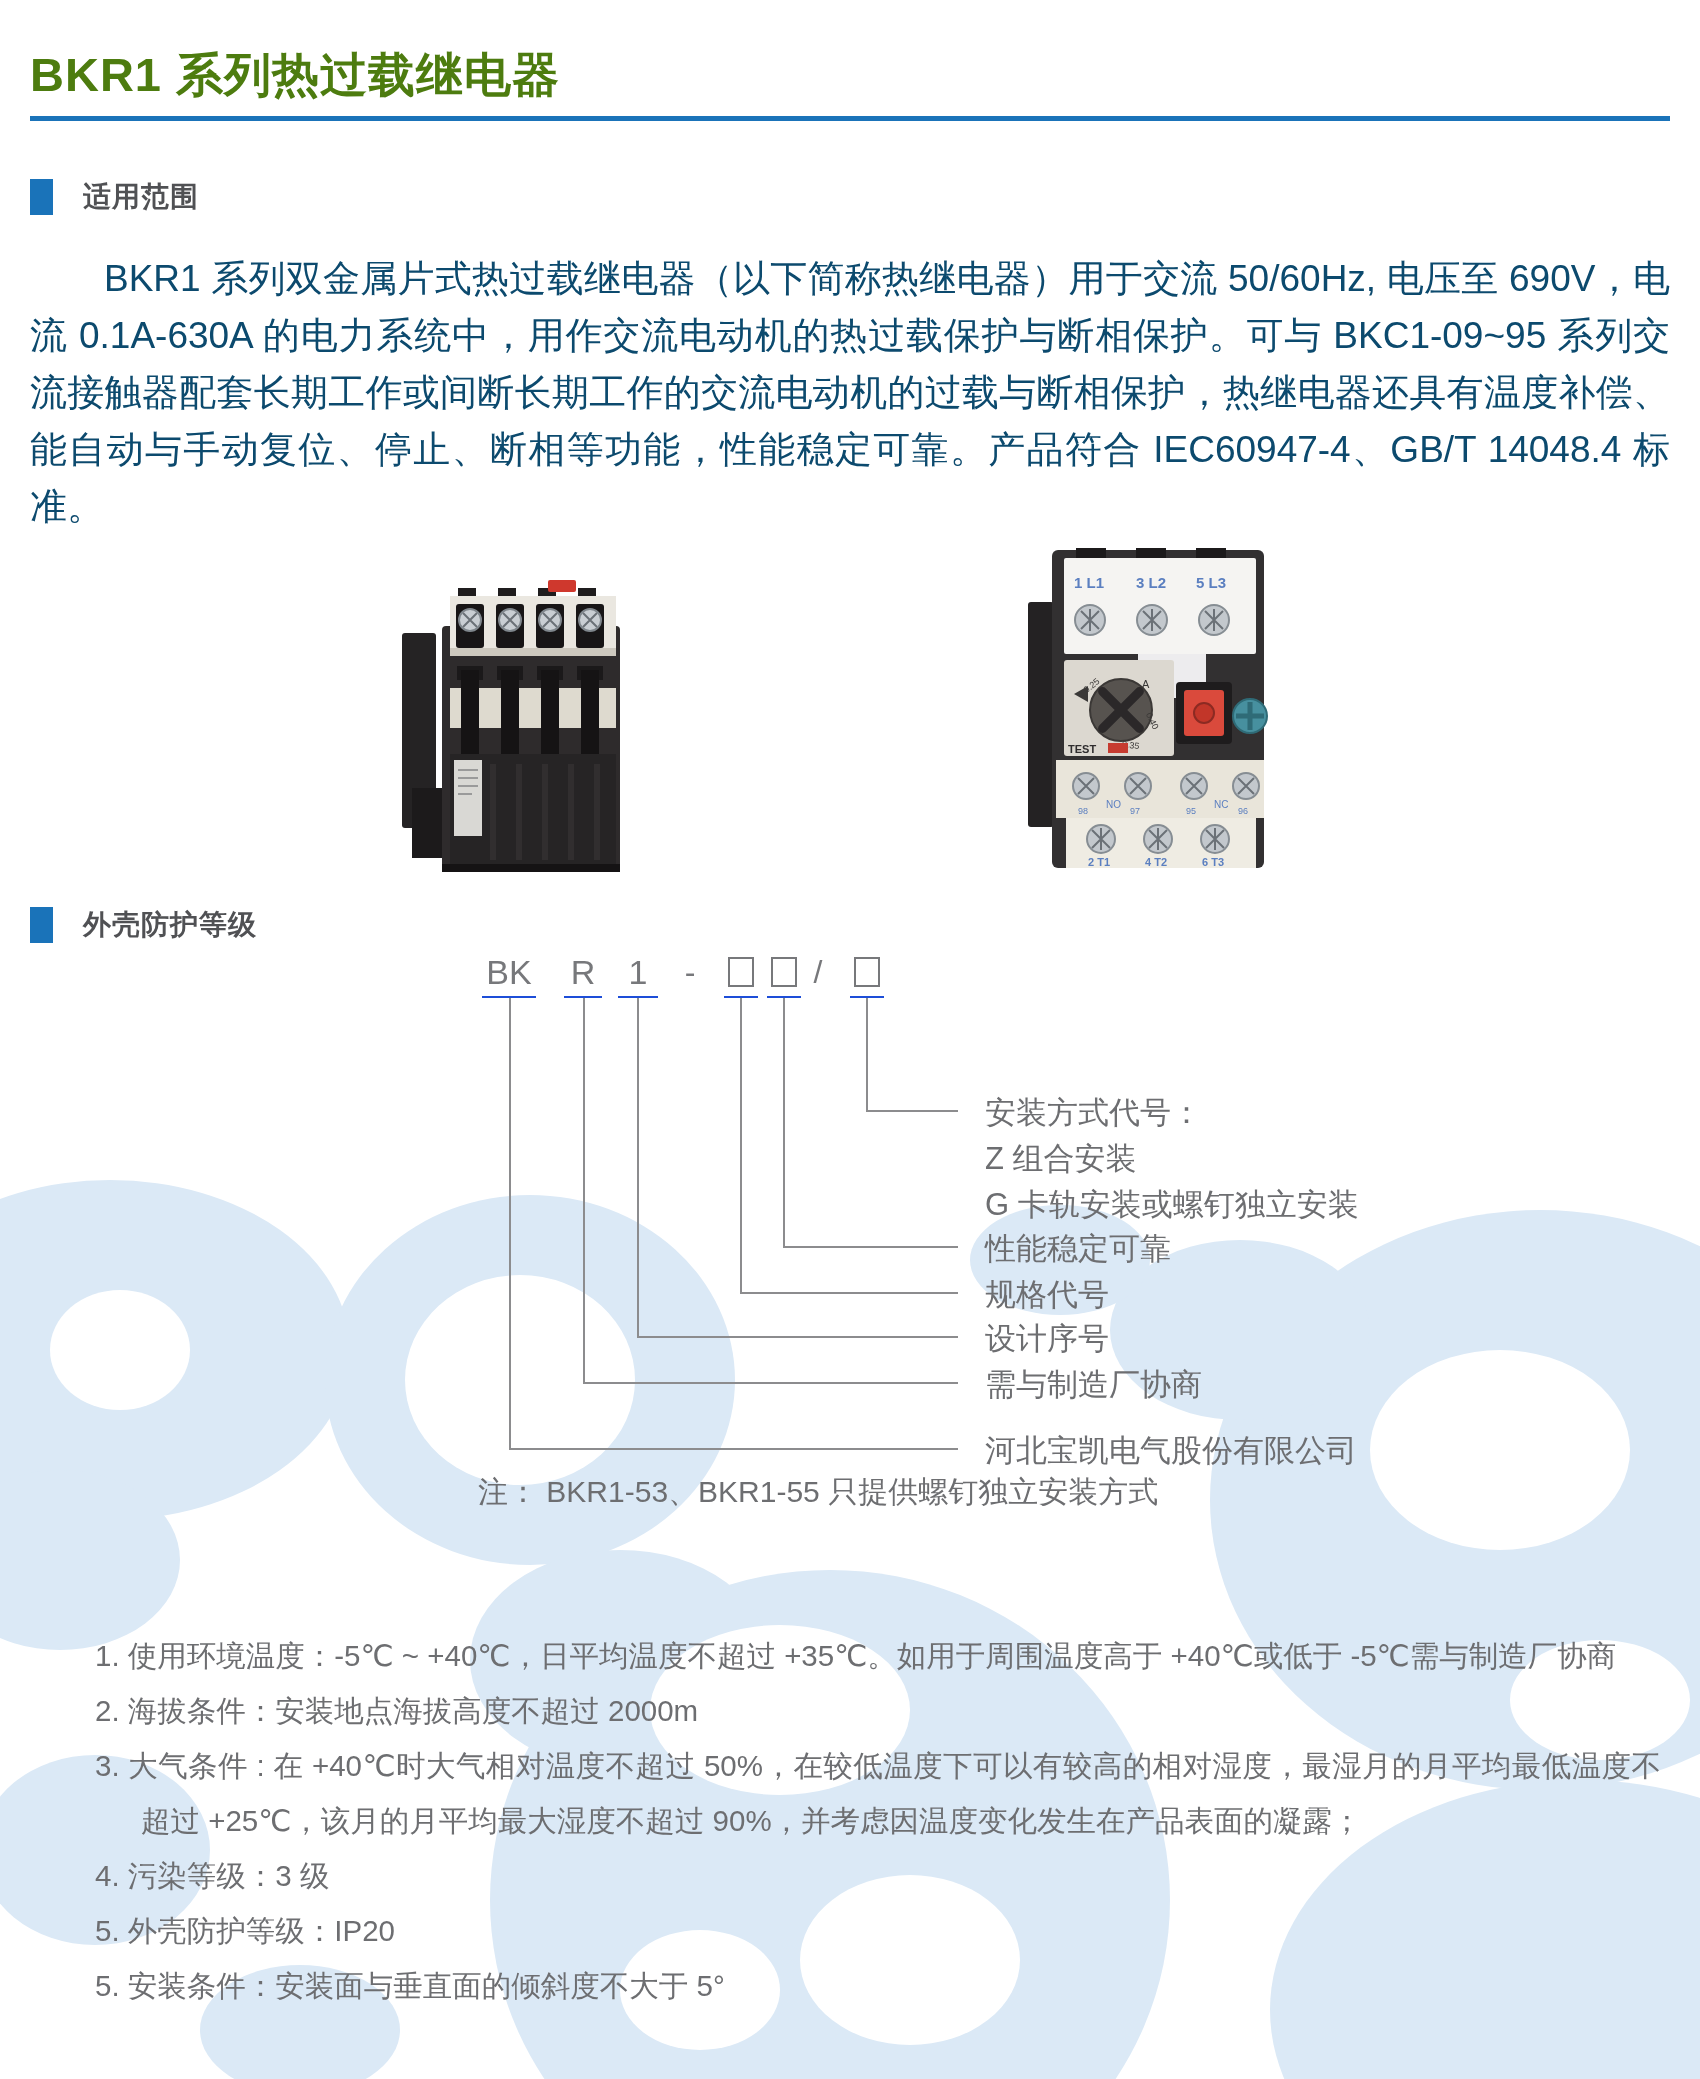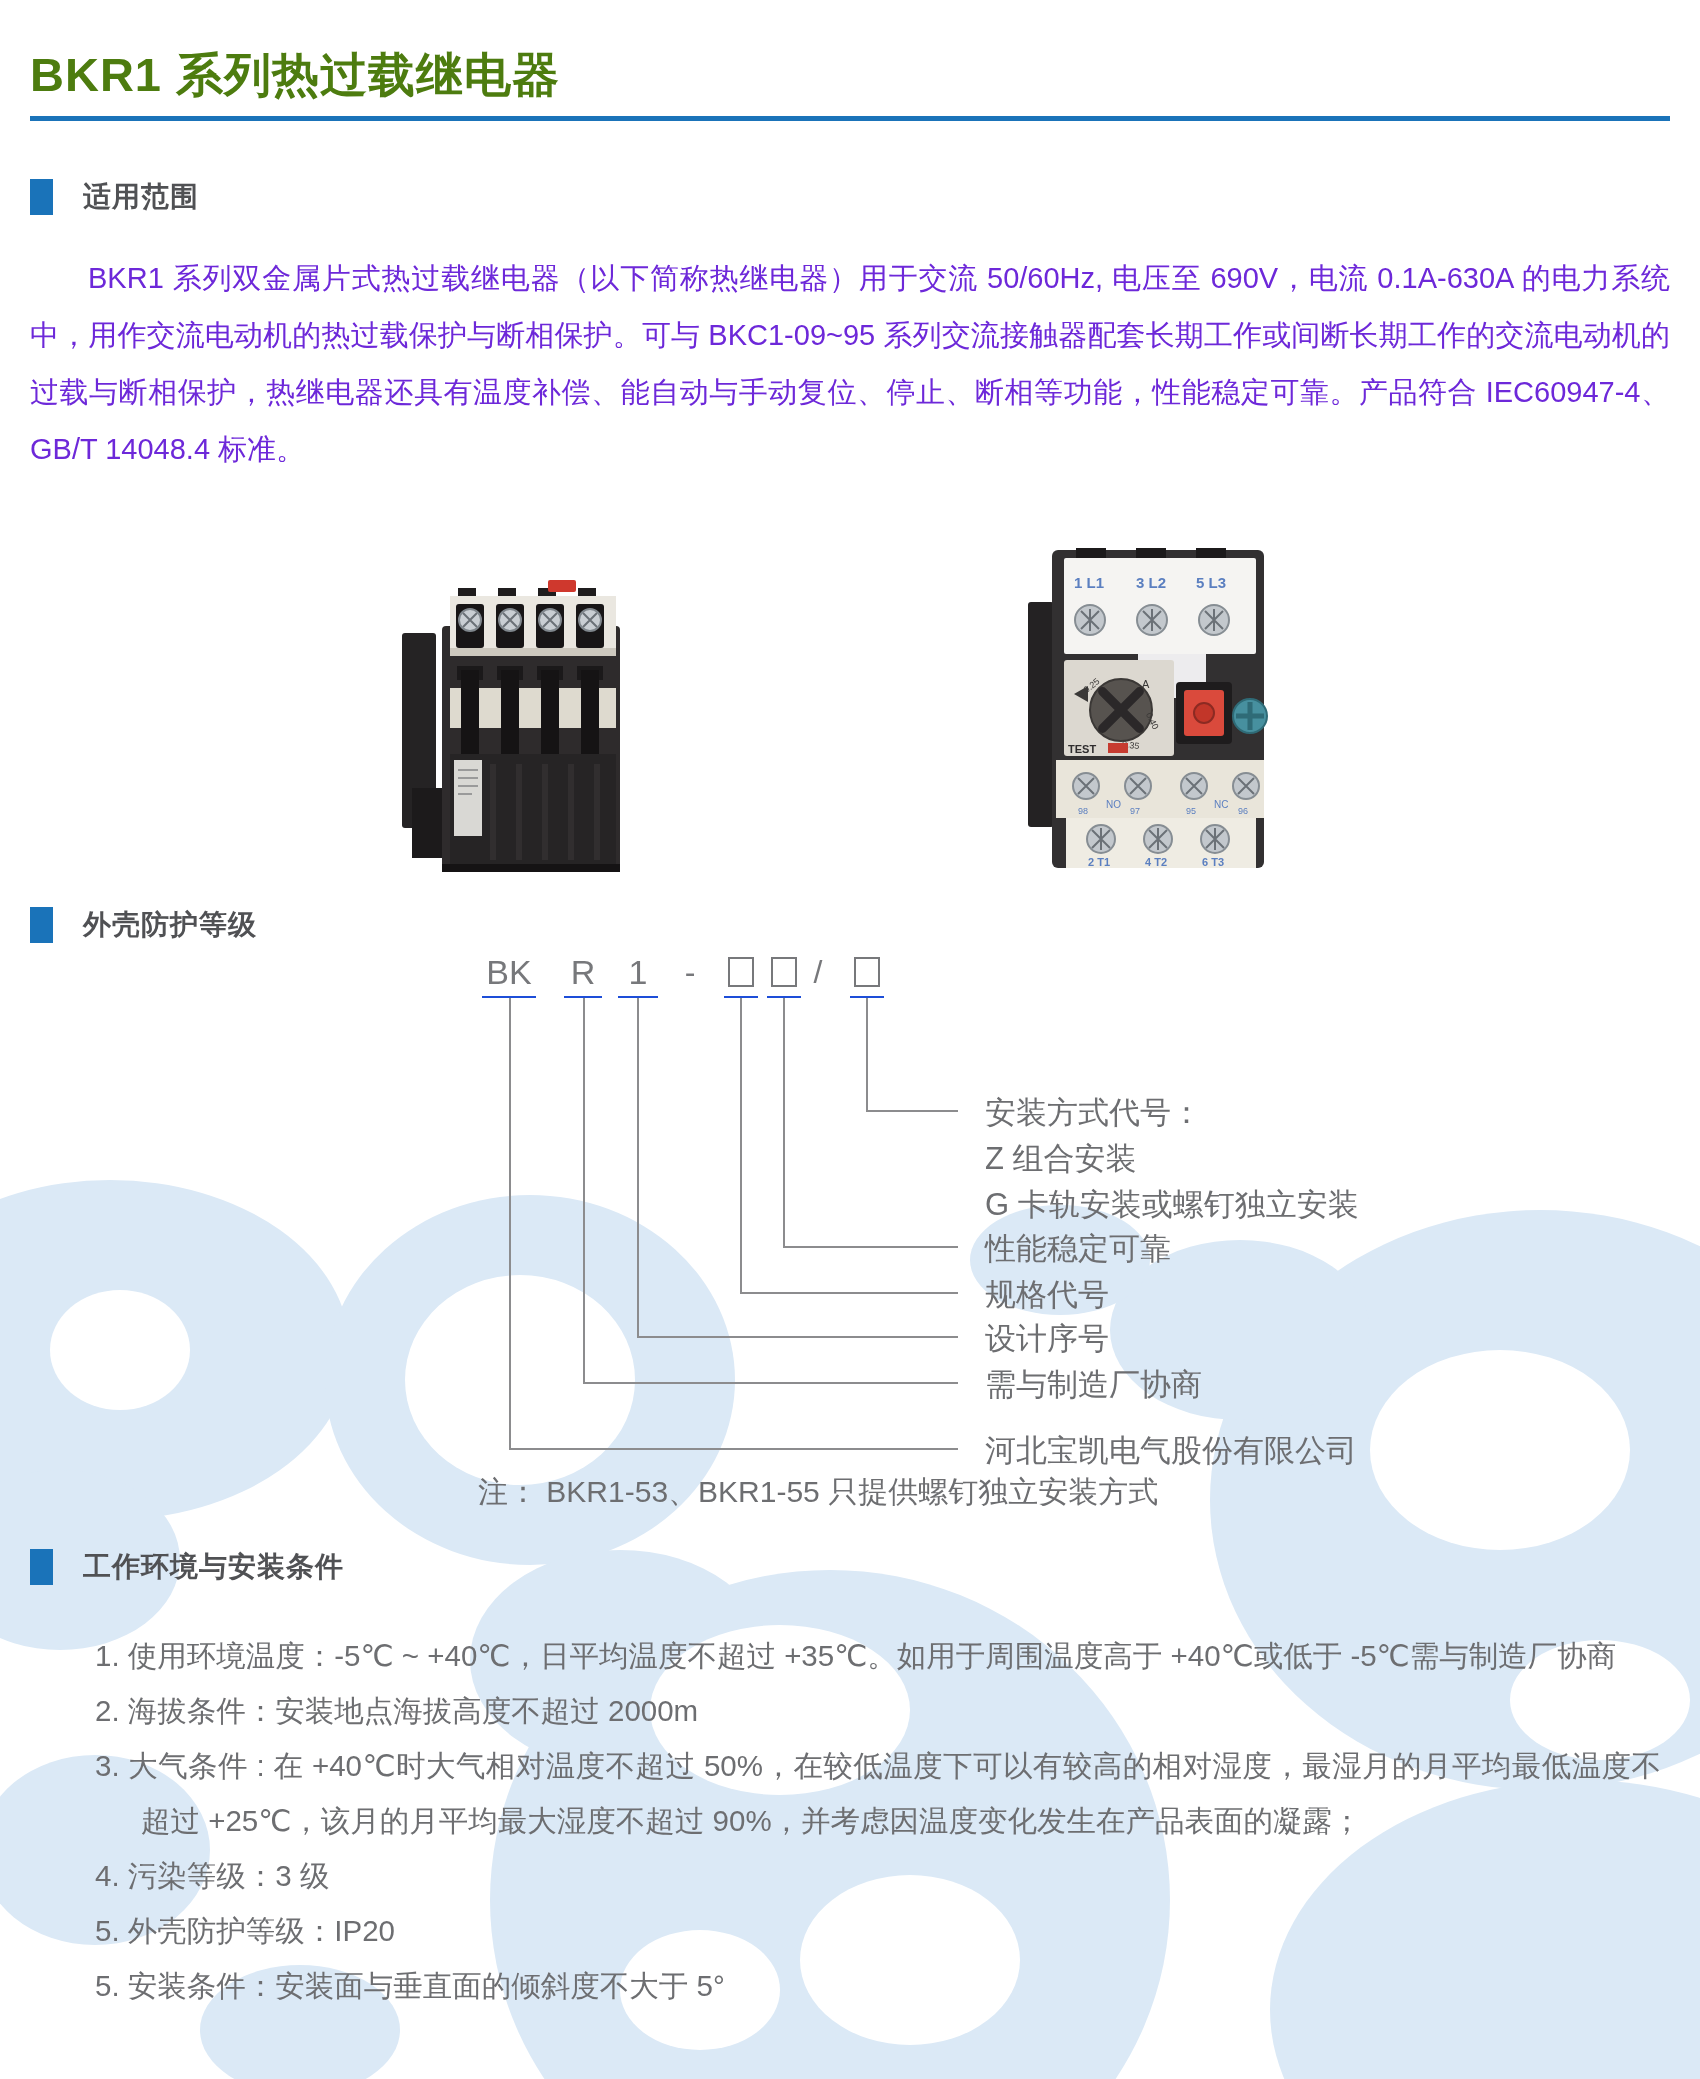--- a/index.html
+++ b/index.html
@@ -13,22 +13,22 @@
   .layer{position:absolute;z-index:2;}
   
   .page-title{left:30px;top:44px;font-size:47px;font-weight:bold;color:#4d7c0f;letter-spacing:1px;}
   .title-rule{left:30px;top:116px;width:1640px;height:5px;background:#1a73b9;}
   
   .sec{display:flex;align-items:center;gap:30px;}
   .sec-marker{width:23px;height:36px;background:#1a73b9;flex:0 0 auto;}
   .sec-heading{font-size:28px;font-weight:bold;color:#505154;letter-spacing:1px;}
   
   .scope-par{
-    left:30px;top:250px;width:1640px;font-size:29px;line-height:57px;
-    text-align:justify;text-indent:2em;color:#6d28d9;
+    left:30px;top:250px;width:1640px;font-size:37px;line-height:57px;
+    text-align:justify;text-indent:2em;color:#0c4a6e;
   }
   
   .photo1{left:398px;top:538px;width:240px;height:345px;}
   .photo2{left:1026px;top:542px;width:255px;height:332px;}
   
   .code-part{
     position:absolute;top:950px;height:46px;font-size:34px;color:#77787b;
     text-align:center;line-height:44px;border-bottom:2px solid #1d4ed8;z-index:2;
   }
   .code-sep{position:absolute;top:950px;height:46px;font-size:32px;color:#77787b;text-align:center;line-height:44px;z-index:2;}
@@ -278,24 +278,20 @@
     <div class="dlabel" style="top:1184px;text-align:center;">G 卡轨安装或螺钉独立安装</div>
     <div class="dlabel" style="top:1228px;">性能稳定可靠</div>
     <div class="dlabel" style="top:1274px;">规格代号</div>
     <div class="dlabel" style="top:1318px;">设计序号</div>
     <div class="dlabel" style="top:1364px;">需与制造厂协商</div>
     <div class="dlabel" style="top:1430px;">河北宝凯电气股份有限公司</div>
   </div>
 
   <div class="abs layer model-note">注： BKR1-53、BKR1-55 只提供螺钉独立安装方式</div>
 
-  <div class="abs layer sec" style="left:30px;top:1548px;">
-    <div class="sec-marker"></div>
-    <div class="sec-heading">工作环境与安装条件</div>
-  </div>
 
   <div class="abs layer cond-list">
     <div class="cond-item">1. 使用环境温度：-5℃ ~ +40℃，日平均温度不超过 +35℃。如用于周围温度高于 +40℃或低于 -5℃需与制造厂协商</div>
     <div class="cond-item">2. 海拔条件：安装地点海拔高度不超过 2000m</div>
     <div class="cond-item">3. 大气条件 : 在 +40℃时大气相对温度不超过 50%，在较低温度下可以有较高的相对湿度，最湿月的月平均最低温度不超过 +25℃，该月的月平均最大湿度不超过 90%，并考虑因温度变化发生在产品表面的凝露；</div>
     <div class="cond-item">4. 污染等级：3 级</div>
     <div class="cond-item">5. 外壳防护等级：IP20</div>
     <div class="cond-item">5. 安装条件：安装面与垂直面的倾斜度不大于 5°</div>
   </div>
 

